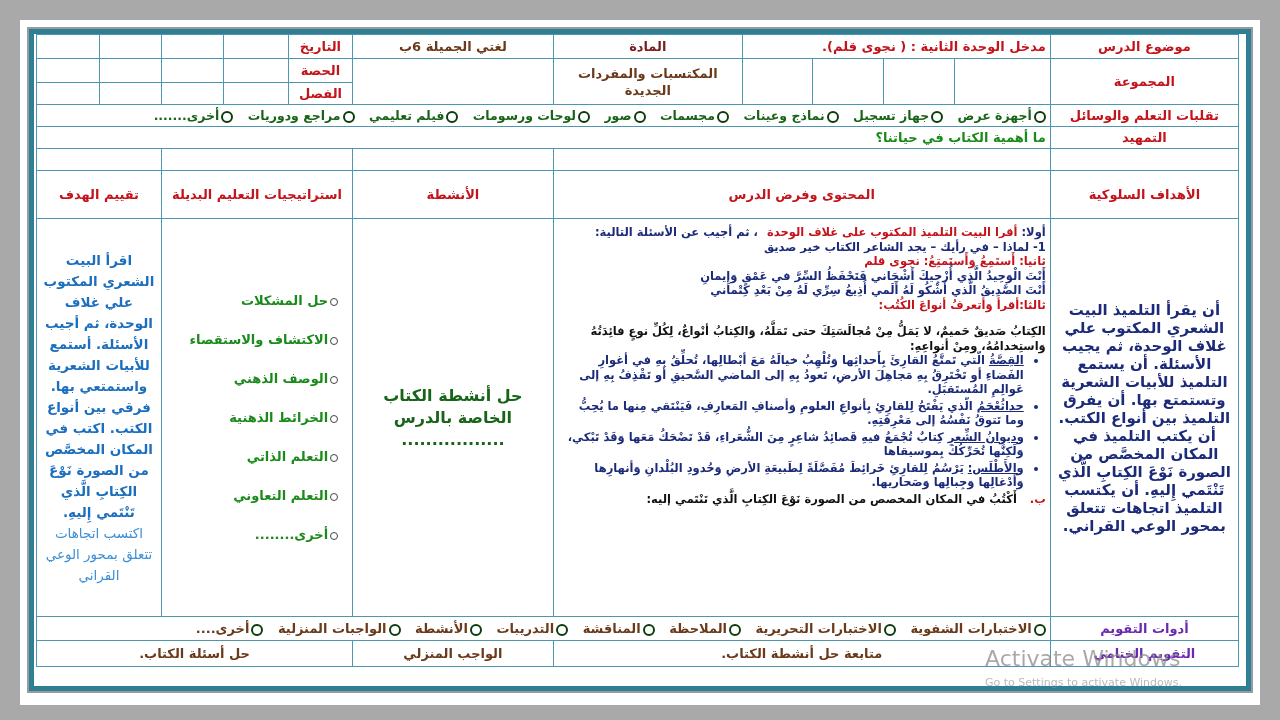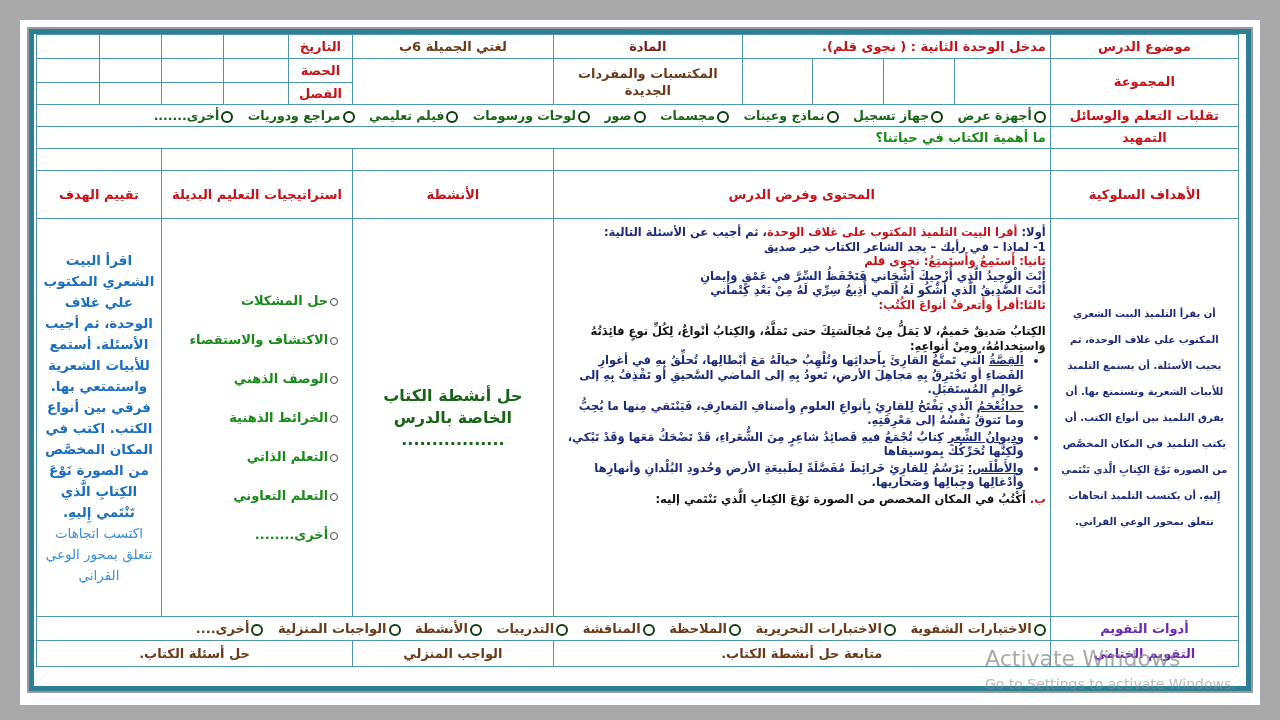--- a/index.html
+++ b/index.html
@@ -3,41 +3,41 @@
 <meta charset="utf-8">
 <style>
   html, body { margin:0; padding:0; }
   body { width:1280px; height:720px; background:#a9a9a9; position:relative; overflow:hidden; font-family:"DejaVu Sans", sans-serif; }
   .paper { position:absolute; left:20px; top:20px; width:1240px; height:685px; background:#ffffff; }
   .inner-shadow { position:absolute; left:27px; top:27px; width:1226px; height:666px; background:#9a9a9a; }
   .frame { position:absolute; left:29px; top:29px; width:1222px; height:662px; background:#2e7f95; }
   .sheet { position:absolute; left:34px; top:34px; width:1212px; height:652px; background:#fff; overflow:hidden; }
   table.plan { border-collapse:collapse; width:1203px; table-layout:fixed; direction:rtl; margin-left:2px; }
   table.plan td { border:1.5px solid #4d96ad; padding:0 4px; vertical-align:middle; text-align:center; font-weight:bold; font-size:13px; line-height:17px; overflow:hidden; }
-  .red { color:#c4141b; }
+  .red { color:#c4141b;margin-left:9px; }
   .maroon { color:#7a2020; }
   .navy { color:#1c2a7a; }
   .green { color:#1a8a1a; }
   .dgreen { color:#186418; }
   .blue { color:#1c6fbf; }
   .purple { color:#6a2ab0; }
   .brown { color:#6a3a1a;margin-top:7px; }
   .h1 { font-size:14px; }
   .opt { display:inline-block; margin-left:10px; white-space:nowrap; }
   .circ { display:inline-block; width:8px; height:8px; border:2px solid #0d3d0d; border-radius:50%; vertical-align:middle; margin-left:2px; }
   .scirc { display:inline-block; width:6px; height:6px; border:1px solid #444; border-radius:50%; vertical-align:middle; margin-left:2px; }
   .content { text-align:right !important; vertical-align:top !important; font-size:11.5px !important; line-height:14.5px !important; padding-top:6px !important; }
   .content p { margin:0; }
   .content ul { margin:0; padding-right:22px; padding-left:0; }
   .content li { margin:0 0 2px 0; }
   .u { text-decoration:underline;margin-top:28px; }
   .strat { text-align:right !important; padding-right:14px !important; }
   .strat div { margin:0 0 22px 0; font-size:13px; }
   .watermark { position:absolute; left:985px; top:646px; font-size:22px; color:rgba(140,140,140,0.75); font-family:"DejaVu Sans", sans-serif; pointer-events:none; }
-  .watermark2 { position:absolute; left:985px; top:676px; font-size:14px; color:rgba(140,140,140,0.6); pointer-events:none; }
+  .watermark2 { position:absolute; left:985px; top:676px; font-size:11px; color:rgba(140,140,140,0.6); pointer-events:none; }
 </style>
 </head>
 <body>
 
 <div class="paper"></div>
 <div class="inner-shadow"></div>
 <div class="frame"></div>
 
 <div class="sheet">
 <table class="plan">
@@ -123,21 +123,21 @@
 
   <tr style="height:48px">
     <td class="red">الأهداف السلوكية</td>
     <td colspan="5" class="red">المحتوى وفرض الدرس</td>
     <td colspan="3" class="red">الأنشطة</td>
     <td colspan="3" class="red">استراتيجيات التعليم البديلة</td>
     <td colspan="2" class="red">تقييم الهدف</td>
   </tr>
 
   <tr style="height:398px">
-    <td class="navy" style="font-size:10px; line-height:26px; padding:0 6px">أن يقرأ التلميذ البيت الشعري المكتوب علي غلاف الوحدة، ثم يجيب الأسئلة. أن يستمع التلميذ للأبيات الشعرية وتستمتع بها. أن يفرق التلميذ بين أنواع الكتب. أن يكتب التلميذ في المكان المخصَّص من الصورة نَوْعَ الكِتابِ الَّذي تَنْتَمي إِليهِ. أن يكتسب التلميذ اتجاهات تتعلق بمحور الوعي القراني.</td>
+    <td class="navy" style="font-size:15px; line-height:18px; padding:0 6px">أن يقرأ التلميذ البيت الشعري المكتوب علي غلاف الوحدة، ثم يجيب الأسئلة. أن يستمع التلميذ للأبيات الشعرية وتستمتع بها. أن يفرق التلميذ بين أنواع الكتب. أن يكتب التلميذ في المكان المخصَّص من الصورة نَوْعَ الكِتابِ الَّذي تَنْتَمي إِليهِ. أن يكتسب التلميذ اتجاهات تتعلق بمحور الوعي القراني.</td>
     <td colspan="5" class="content navy">
       <p><span class="navy">أولا: </span><span class="red">أقرا البيت التلميذ المكتوب على غلاف الوحدة</span><span class="navy">، ثم أجيب عن الأسئلة التالية:</span></p>
       <p>1- لماذا – في رأيك – يجد الشاعر الكتاب خير صديق</p>
       <p class="red">ثانيا: أَستَمِعُ وَأَستَمتِعُ: نجوى قلم</p>
       <p>أَنْتَ الْوَحِيدُ الَّذي أُزْجِيكَ أَشْجَاني   فَتَحْفَظُ السِّرَّ في عَمْقٍ وَإِيمانِ</p>
       <p>أَنْتَ الصَّدِيقُ الَّذي أَشْكُو لَهُ أَلَمي   أُذِيعُ سِرِّي لَهُ مِنْ بَعْدِ كِتْماني</p>
       <p class="red">ثالثا:أقرأ وَأتعرفُ أنواعَ الكُتُب:</p>
       <p style="height:12px"></p>
       <p style="color:#111">الكِتابُ صَديقٌ حَميمٌ، لا يَمَلُّ مِنْ مُجالَسَتِكَ حتى تَمَلَّهُ، وَالكِتابُ أنْواعٌ، لِكُلِّ نوعٍ فائِدَتُهُ وَاستِخدامُهُ، ومِنْ أنواعِهِ:</p>
       <ul>

